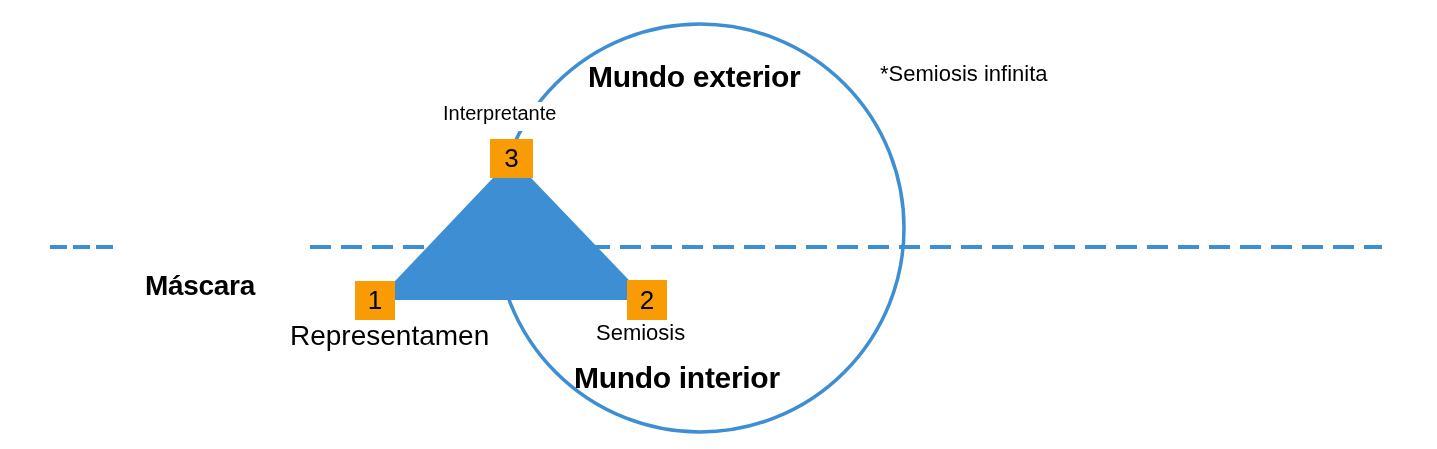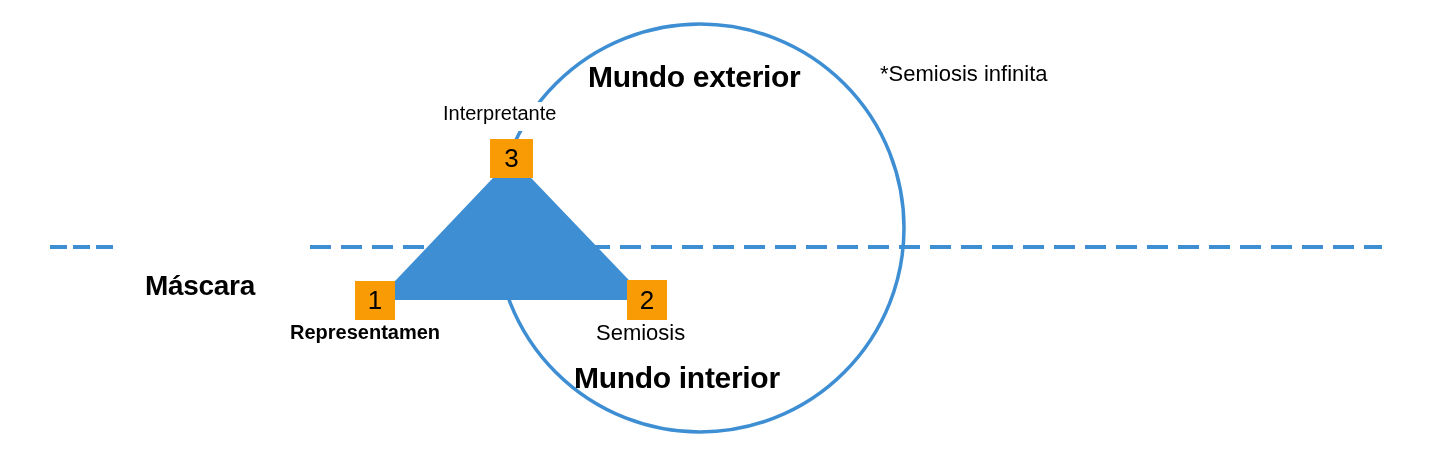--- a/index.html
+++ b/index.html
@@ -29,21 +29,21 @@
   .label.bold { font-weight: bold; }
   .lbl-interpretante {
     left: 443px; top: 102px;
     font-size: 20px;
     background: #ffffff;
     padding-bottom: 7px;
   }
   .lbl-mundo-exterior { left: 588px; top: 60px;  font-size: 30px; letter-spacing: -0.3px; }
   .lbl-semiosis       { left: 880px; top: 62px;  font-size: 22px; }
   .lbl-mascara        { left: 145px; top: 229px; font-size: 28px; letter-spacing: -0.3px; margin-top: 42px; }
-  .lbl-representamen  { left: 290px; top: 321px; font-size: 20px; font-weight: bold; }
+  .lbl-representamen  { left: 290px; top: 321px; font-size: 28px; }
   .lbl-referente      { left: 596px; top: 321px; font-size: 22px; }
   .lbl-mundo-interior { left: 574px; top: 361px; font-size: 30px; letter-spacing: -0.3px; }
   .node-box {
     position: absolute;
     background: #F99B05;
     display: flex;
     align-items: center;
     justify-content: center;
     font-size: 26px;
     color: #000000;

